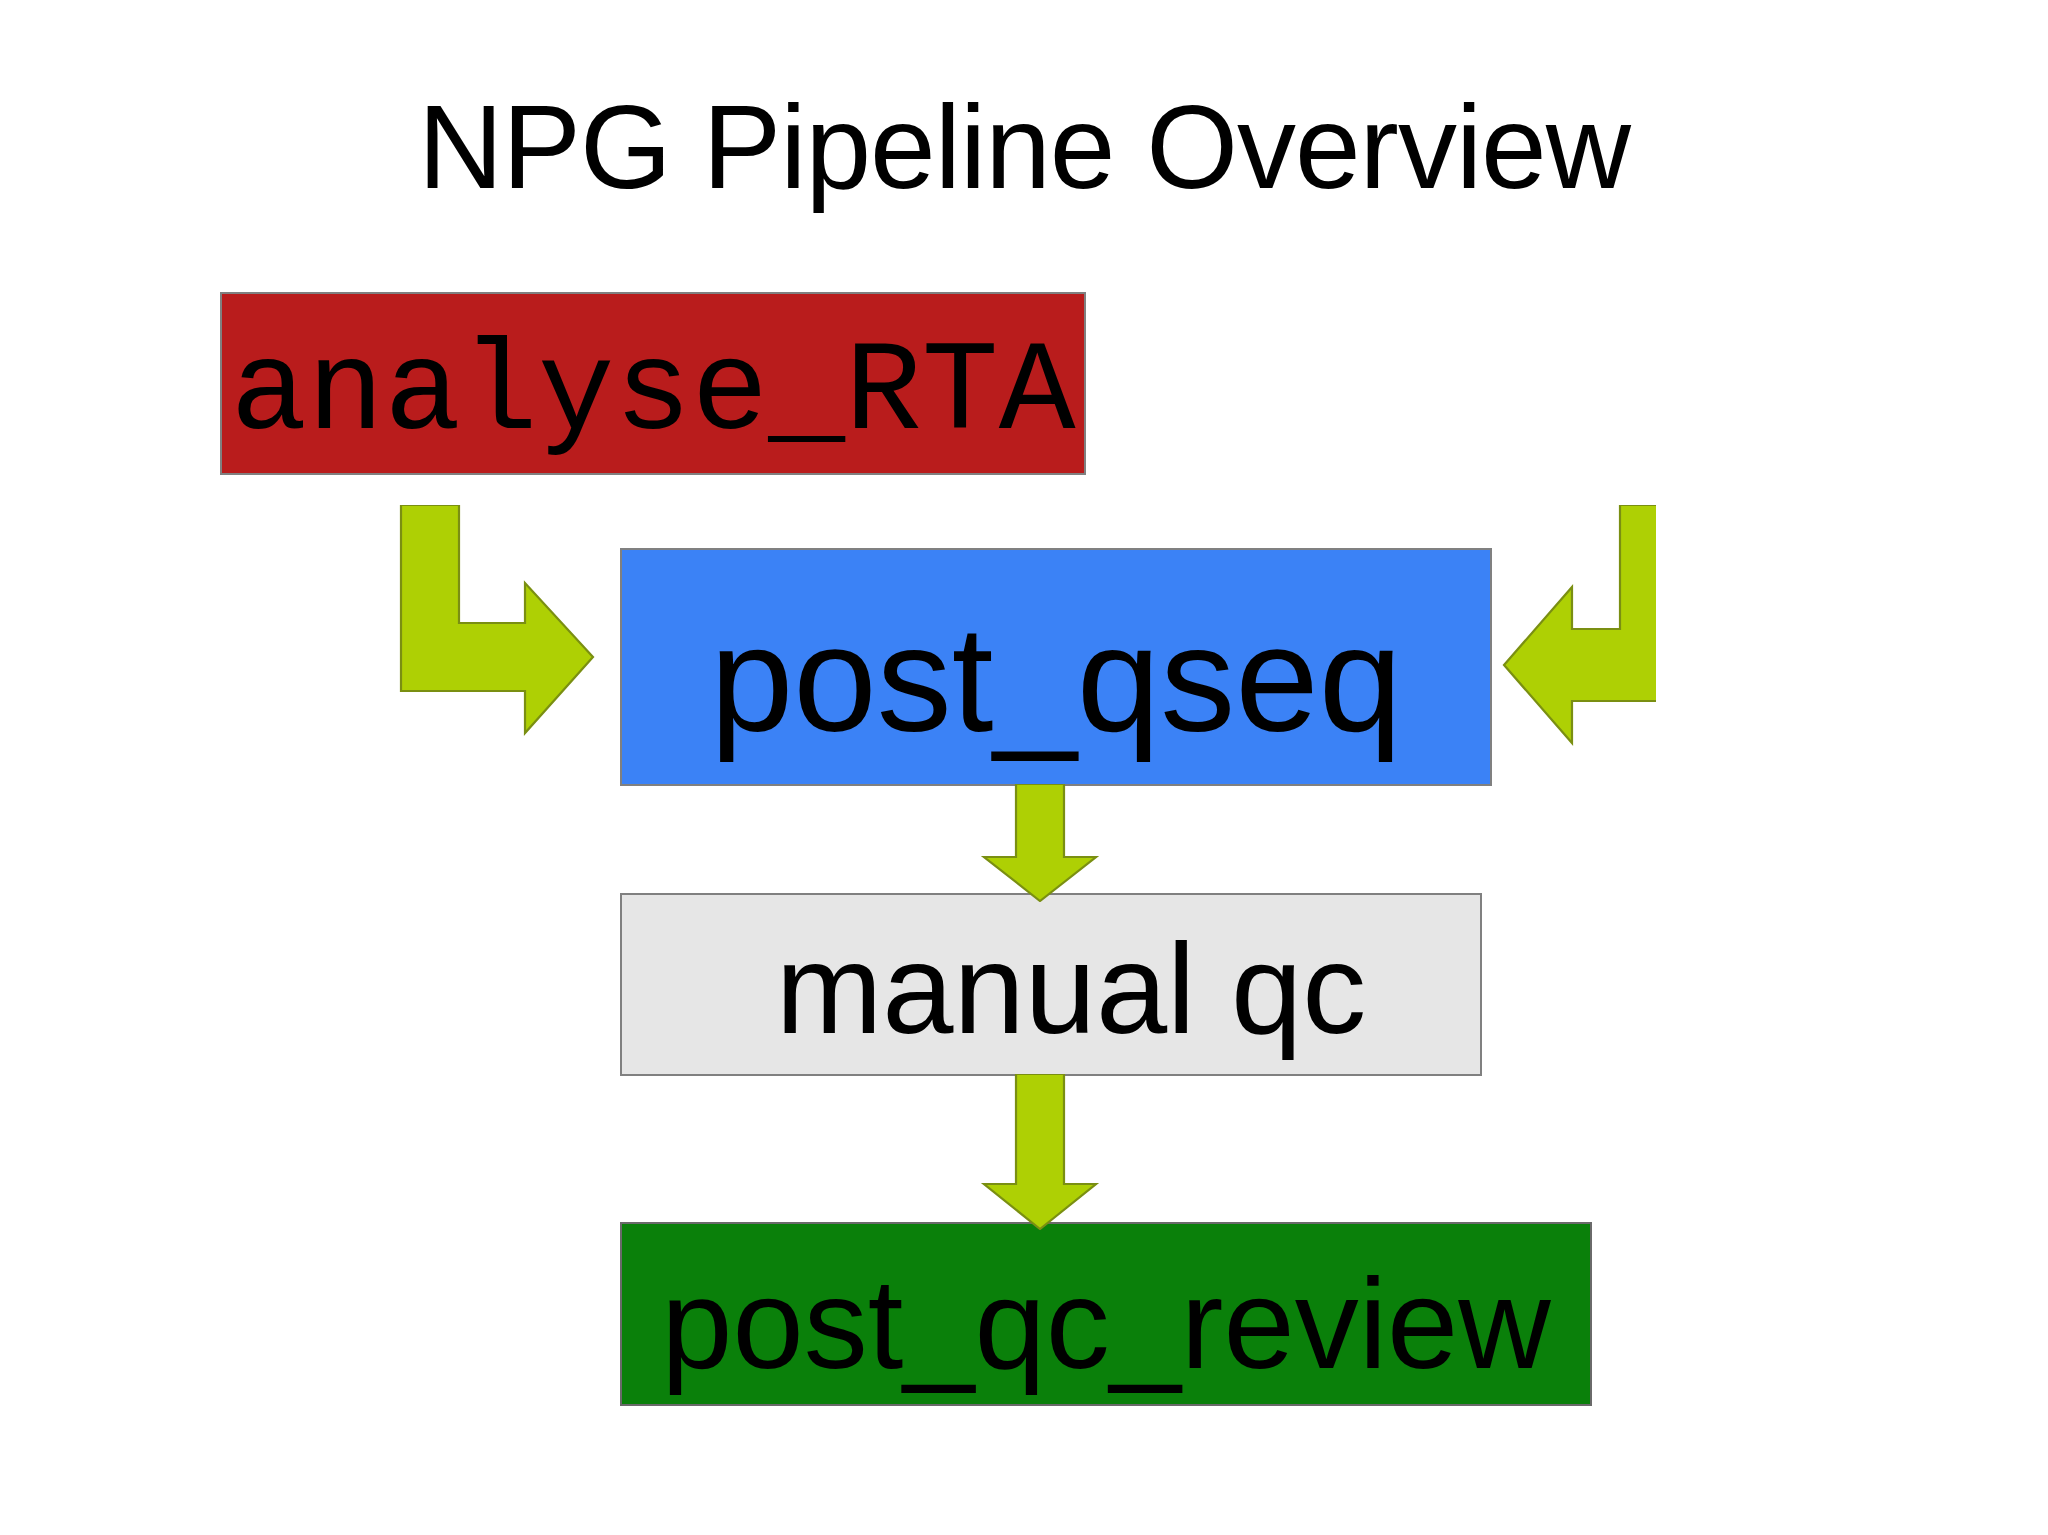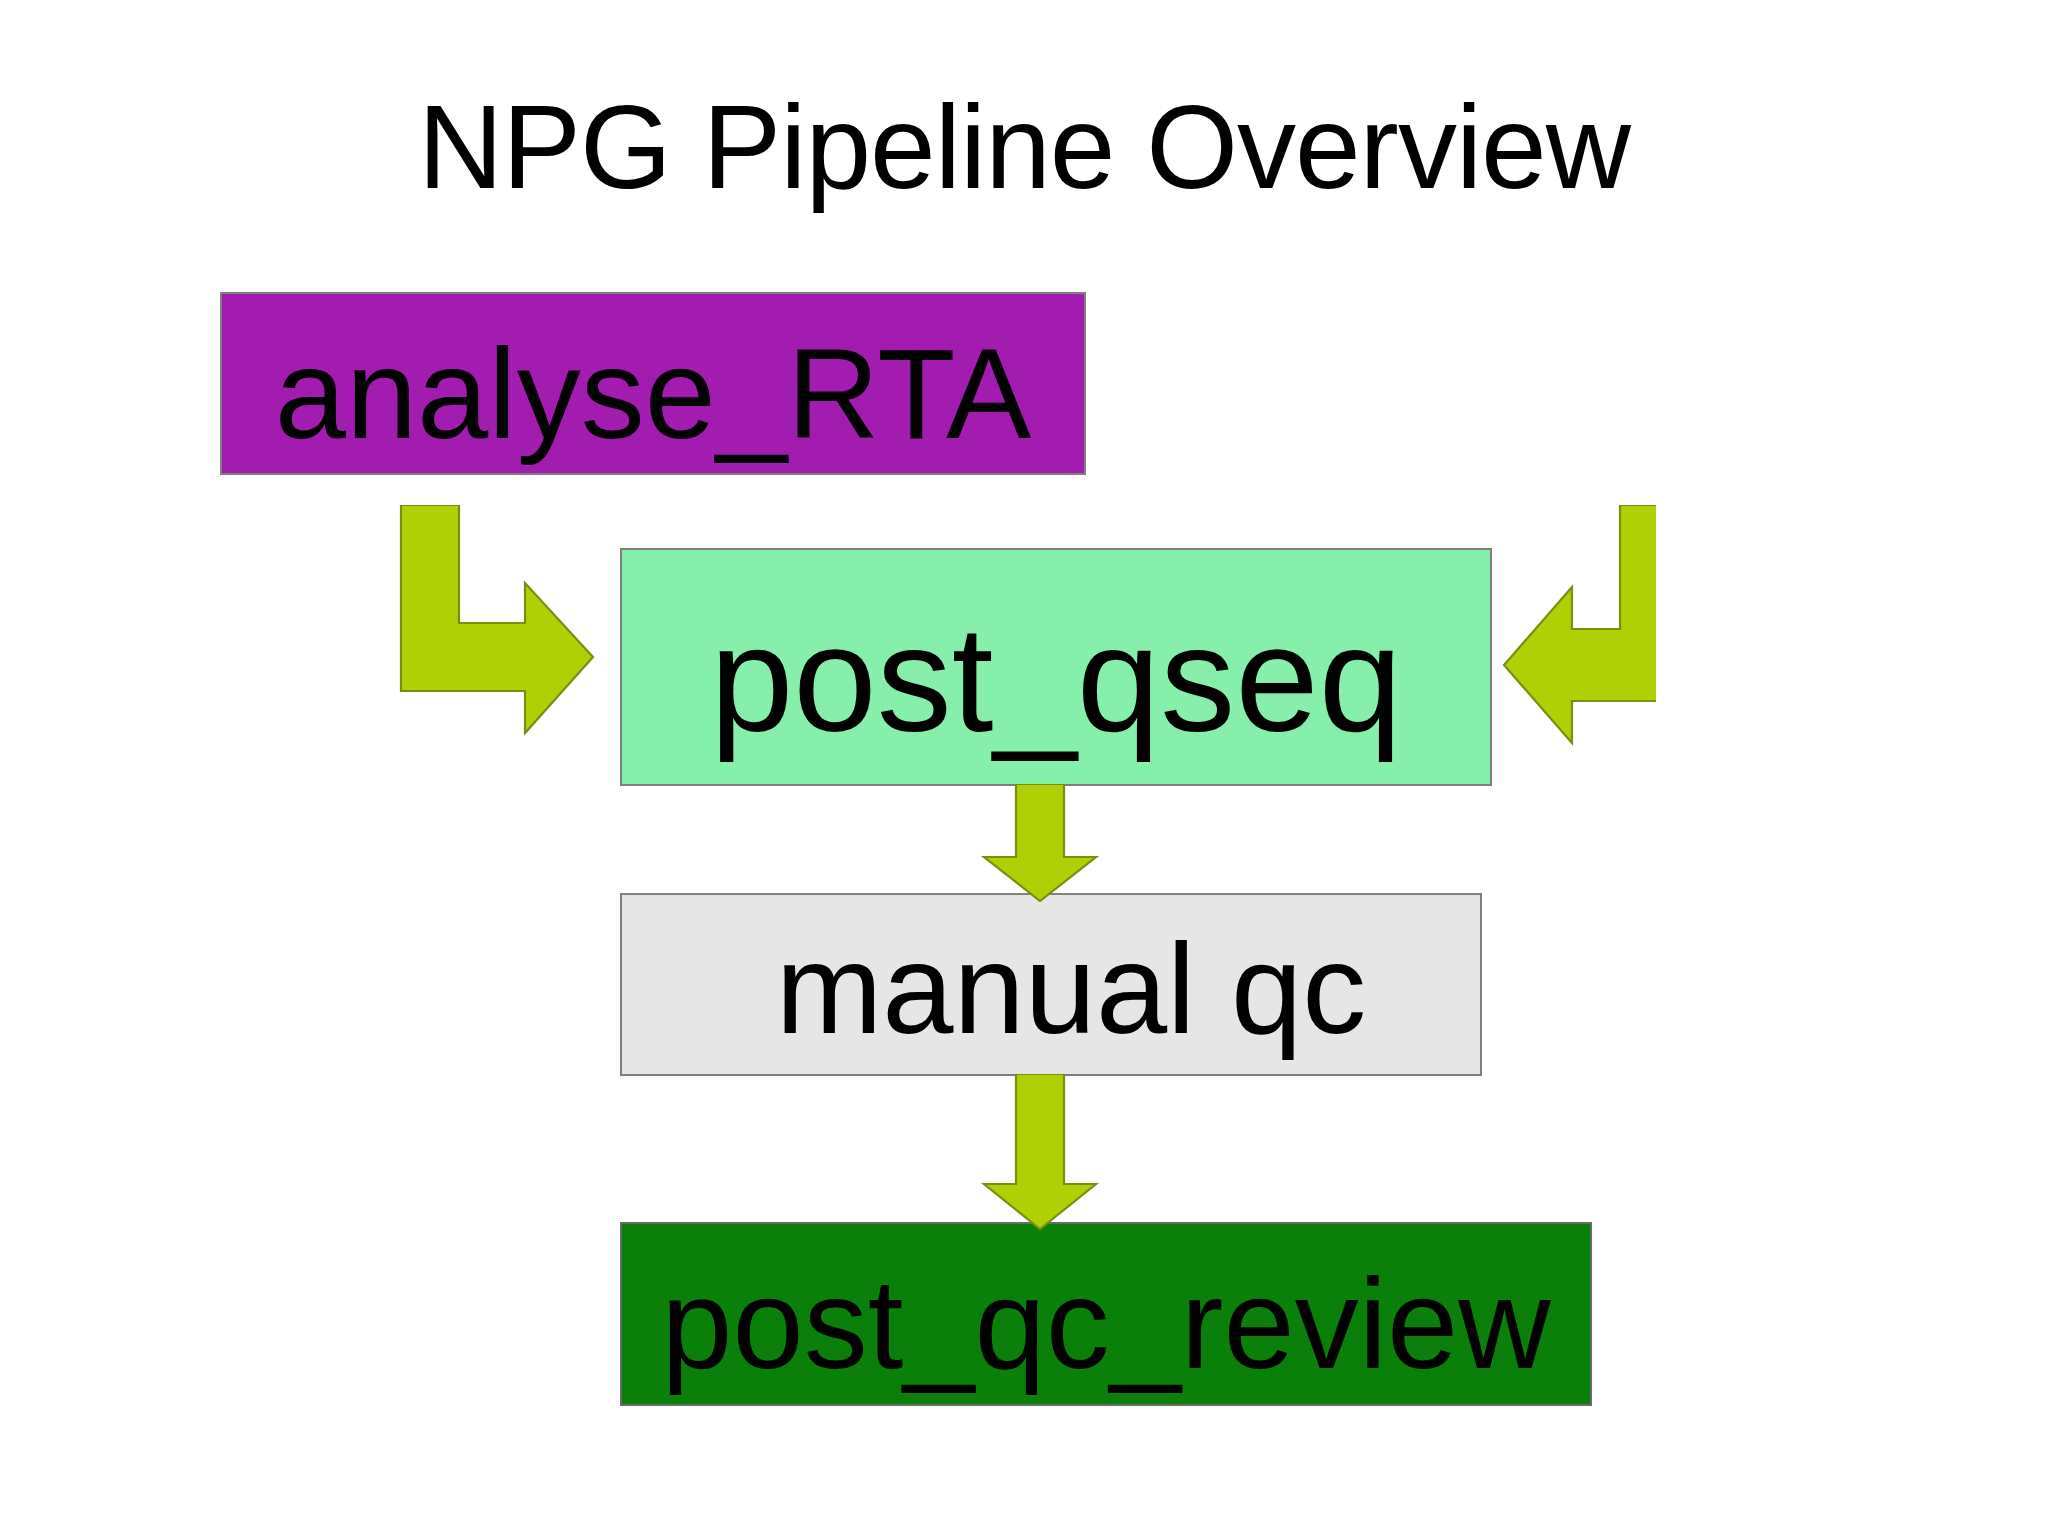--- a/index.html
+++ b/index.html
@@ -40,33 +40,34 @@
     text-align: center;
     font-size: 118px;
     line-height: 1;
     color: #000000;
     font-family: "Liberation Sans", sans-serif;
     letter-spacing: -1px;
   }
   
   #node-analyse-rta {
     left: 220px;  top: 292px;  width: 866px;  height: 183px;
-    background: #a21caf;
+    background: #b91c1c;
+    font-family: Liberation Mono, monospace;
   }
   #node-analyse-rta .label { font-size: 128px; transform: translateY(10px); }
 
   #node-pb-cal {
     left: 1545px; top: 292px;  width: 291px;  height: 183px;
     background: #9ac8fd;
   }
   #node-pb-cal .label { font-size: 128px; transform: translateY(10px); }
 
   #node-post-qseq {
     left: 620px;  top: 548px;  width: 872px;  height: 238px;
-    background: #86efac;
+    background: #3b82f6;
   }
   #node-post-qseq .label { font-size: 150px; transform: translateY(12px); }
 
   #node-manual-qc {
     left: 620px;  top: 893px;  width: 862px;  height: 183px;
     background: #e6e6e6;
     padding-left: 40px;
   }
   #node-manual-qc .label { font-size: 128px; transform: translateY(4px); }
 

